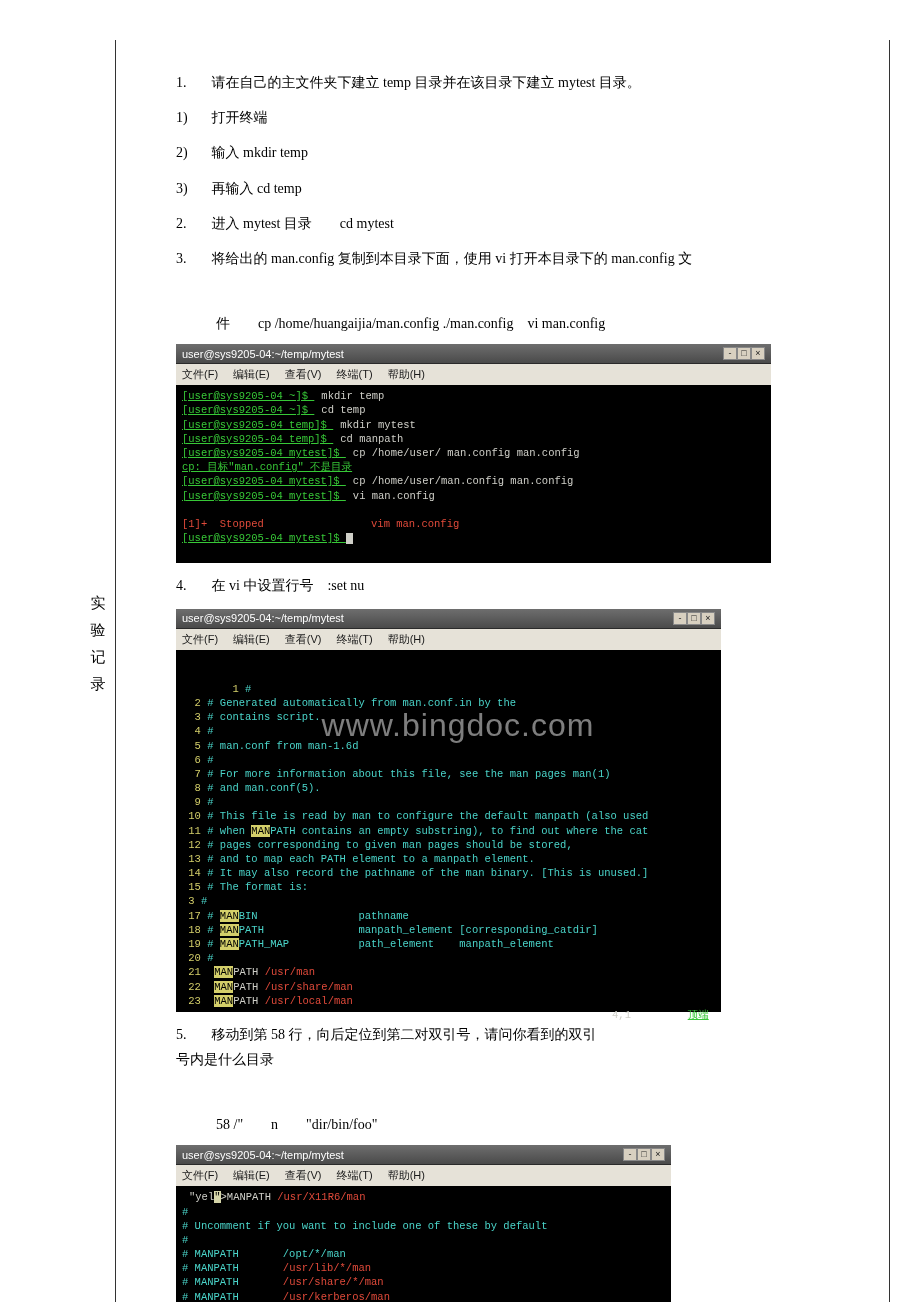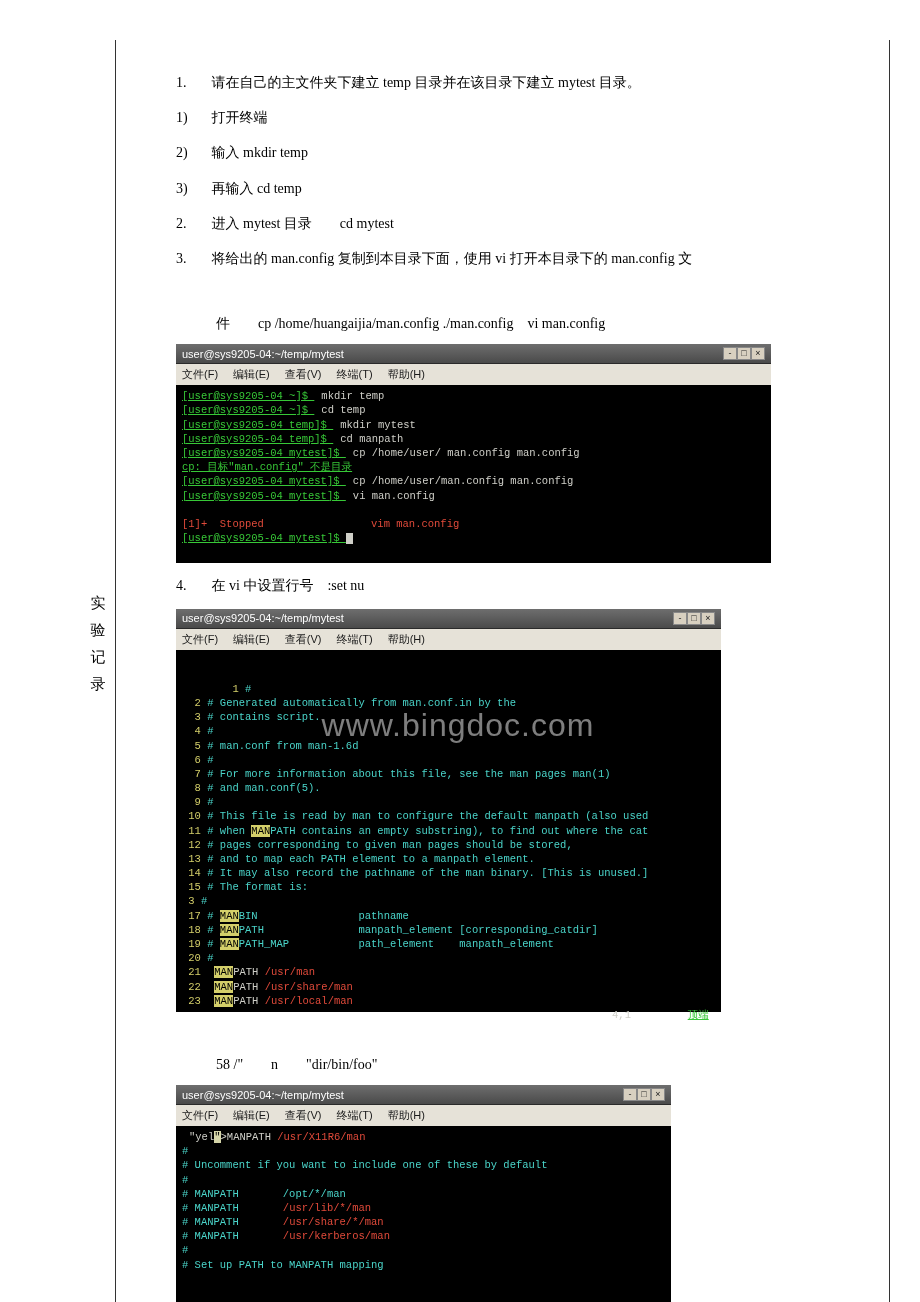--- a/index.html
+++ b/index.html
@@ -221,20 +221,24 @@
 <span class="yel"> 17</span> <span class="cyan"># <span class="hl">MAN</span>BIN                pathname</span>
 <span class="yel"> 18</span> <span class="cyan"># <span class="hl">MAN</span>PATH               manpath_element [corresponding_catdir]</span>
 <span class="yel"> 19</span> <span class="cyan"># <span class="hl">MAN</span>PATH_MAP           path_element    manpath_element</span>
 <span class="yel"> 20</span> <span class="cyan">#</span>
 <span class="yel"> 21</span> <span class="white"><span class="hl">MAN</span>PATH <span class="red">/usr/man</span></span>
 <span class="yel"> 22</span> <span class="white"><span class="hl">MAN</span>PATH <span class="red">/usr/share/man</span></span>
 <span class="yel"> 23</span> <span class="white"><span class="hl">MAN</span>PATH <span class="red">/usr/local/man</span></span>
 <span class="status-right"><span class="white">4,1         </span><span class="green">顶端</span> </span></div>
     </div>
 
+    <div class="step-line">
+      <span class="step-num">5.</span>
+      <span>移动到第 58 行，向后定位到第二对双引号，请问你看到的双引号内是什么目录</span>
+    </div>
     <div class="indent2">58 /"　　n　　"dir/bin/foo"</div>
 
     <div class="term term-narrow">
       <div class="term-title">
         <span>user@sys9205-04:~/temp/mytest</span>
         <span class="win-btns">
           <span class="wb">-</span>
           <span class="wb">□</span>
           <span class="wb">×</span>
         </span>

